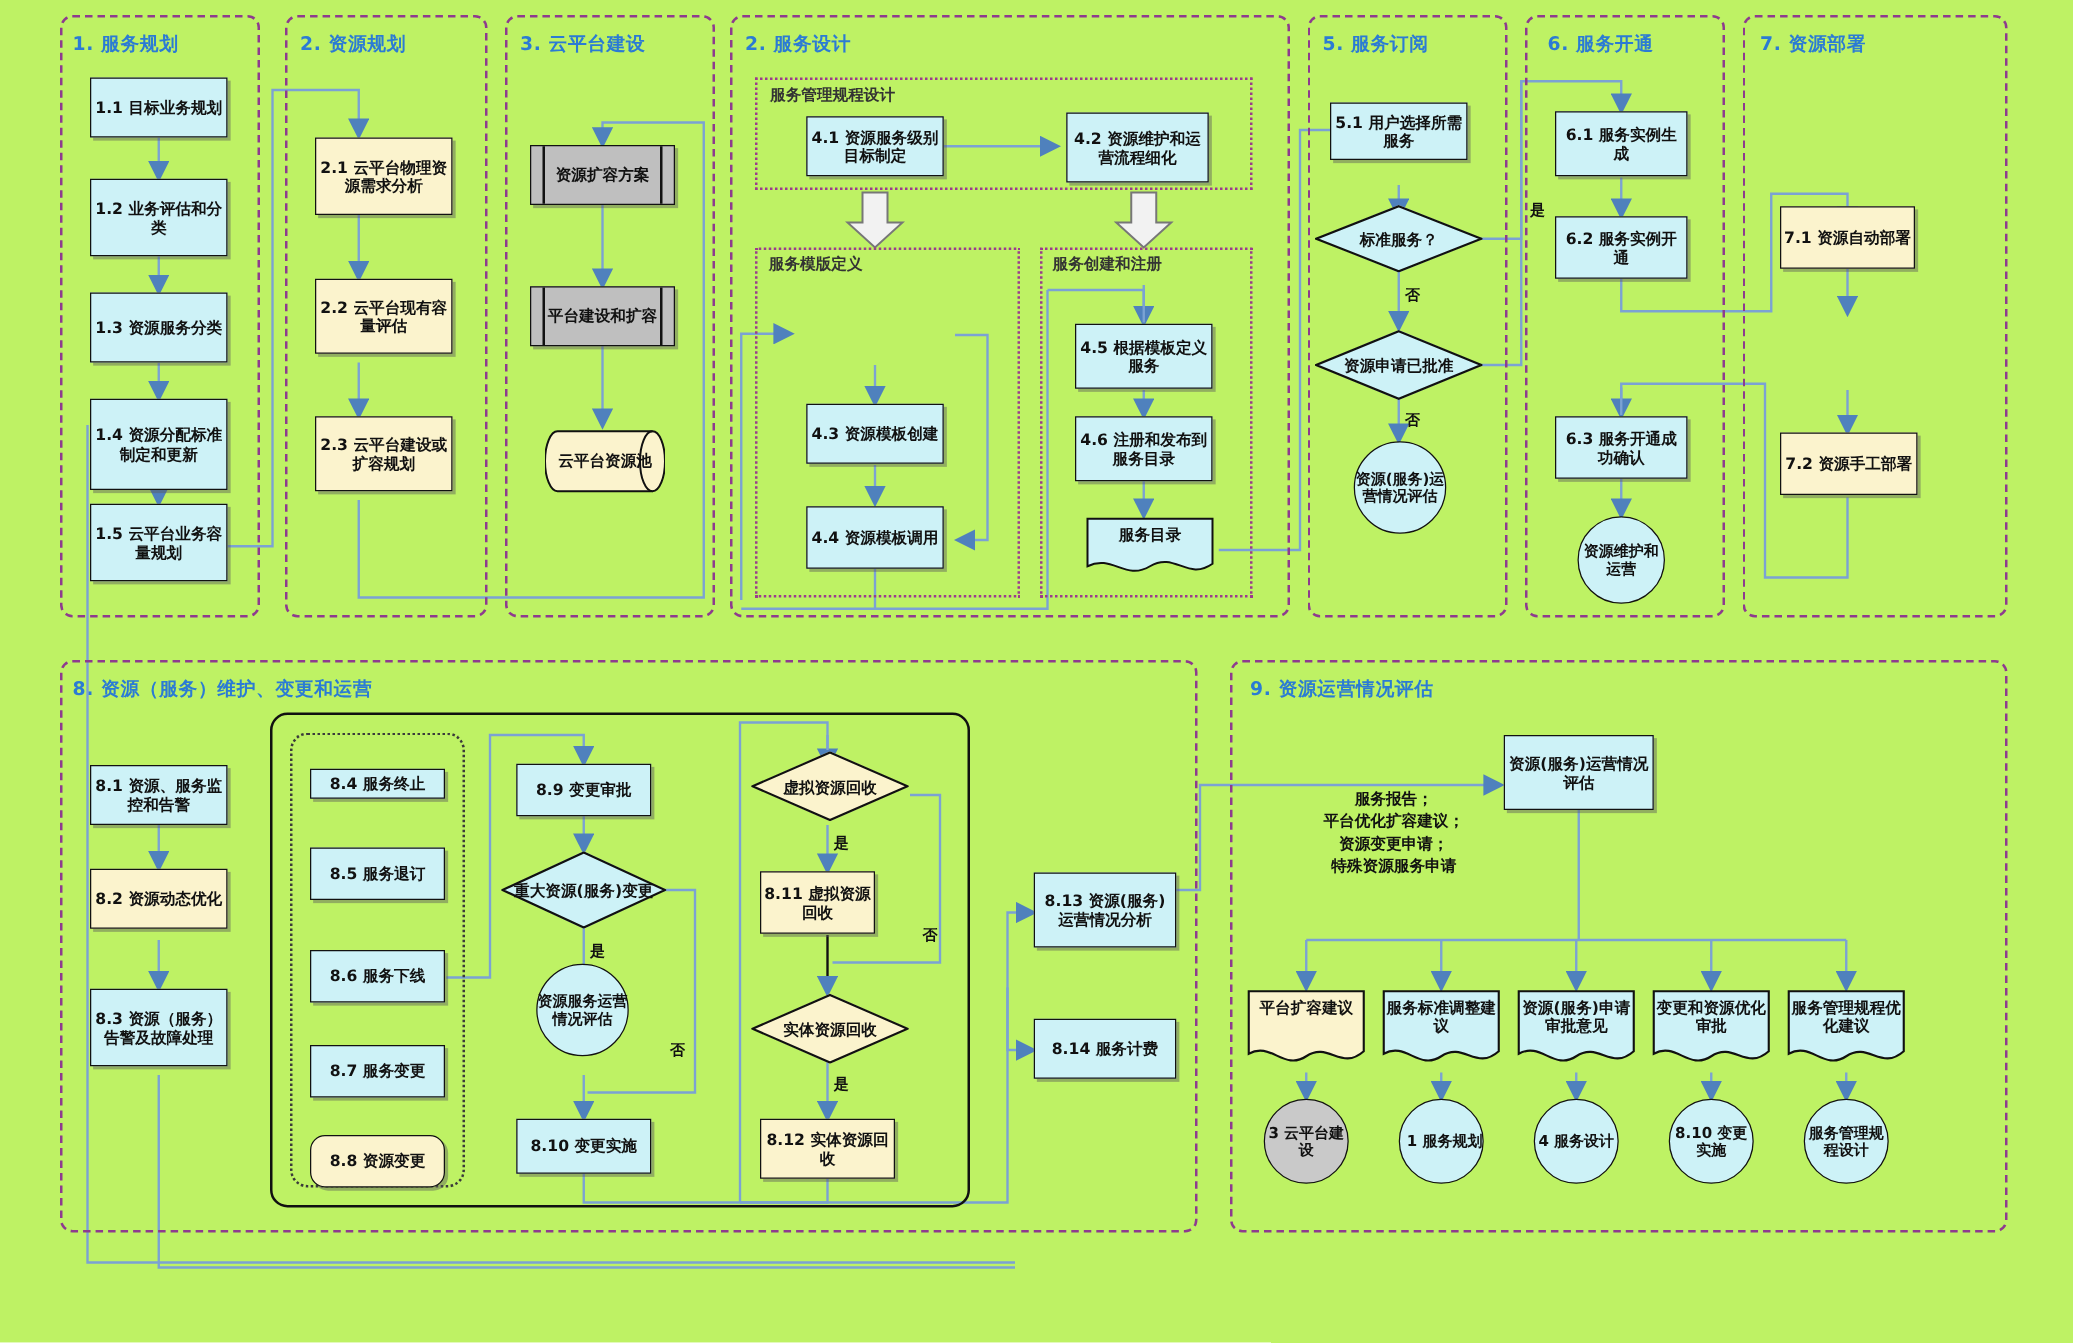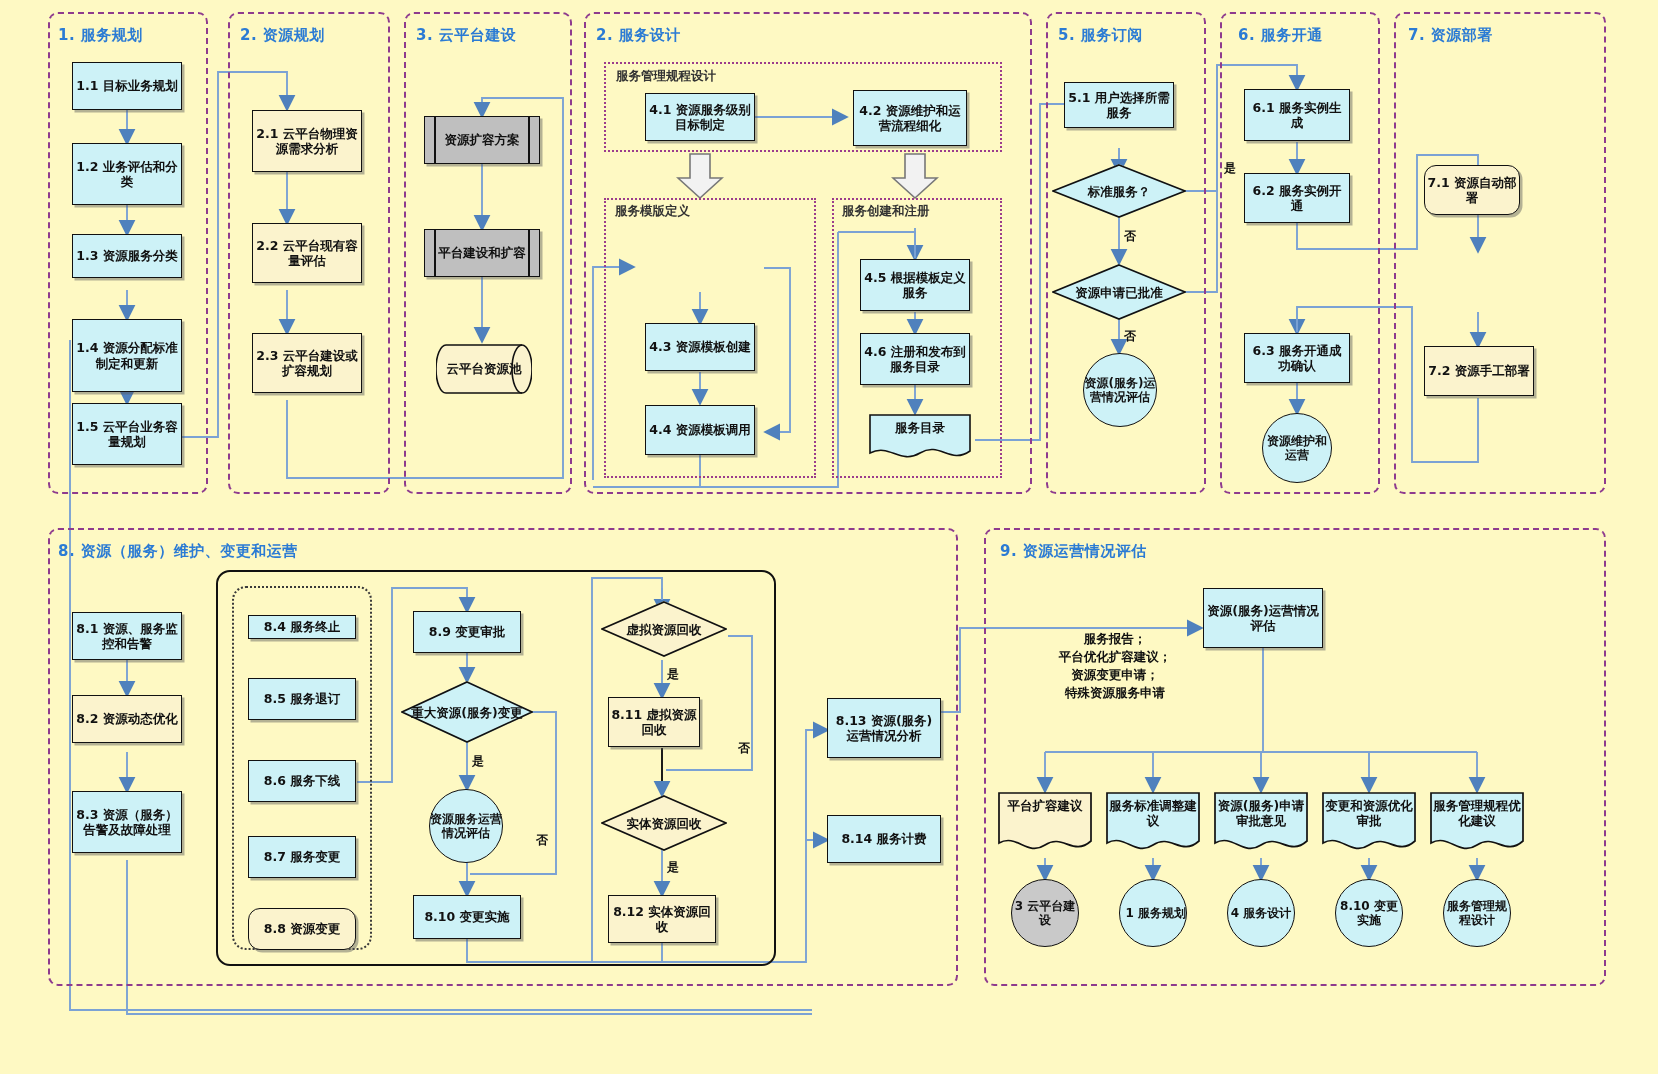--- a/index.html
+++ b/index.html
@@ -1,17 +1,17 @@
 <!DOCTYPE html>
 <html><head>
 <meta charset="utf-8">
 <style>
   html,body{margin:0;padding:0;background:#ffffff;}
   body{font-family:"DejaVu Sans","Liberation Sans",sans-serif;}
-  #canvas{position:relative;width:1658px;height:1074px;background:#fef9c3;overflow:hidden;}
+  #canvas{position:relative;width:1658px;height:1074px;background:#bef264;overflow:hidden;}
 
   
   .group{position:absolute;border:2.2px dashed #8e3b8e;border-radius:10px;box-sizing:border-box;}
   .group-title{position:absolute;color:#2b7bd4;font-weight:bold;font-size:15px;letter-spacing:.5px;white-space:nowrap;}
 
   
   .subgroup{position:absolute;border:2px dotted #9b3c8c;box-sizing:border-box;}
   .subgroup-title{position:absolute;color:#333;font-weight:bold;font-size:12.5px;white-space:nowrap;}
 
   
@@ -184,21 +184,21 @@
 
   <div class="group" style="left:48px;top:12px;width:160px;height:482px;"></div>
   <div class="group-title" style="left:58px;top:26px;">1. 服务规划</div>
 
   <div class="node rect" style="left:72px;top:62px;width:110px;height:48px;">
       <span>1.1 目标业务规划</span>
     </div>
   <div class="node rect" style="left:72px;top:143px;width:110px;height:62px;">
       <span>1.2 业务评估和分类</span>
     </div>
-  <div class="node rect" style="left:72px;top:234px;width:110px;height:44px;">
+  <div class="node rect" style="left:72px;top:234px;width:110px;height:56px;">
       <span>1.3 资源服务分类</span>
     </div>
   <div class="node rect" style="left:72px;top:319px;width:110px;height:73px;">
       <span>1.4 资源分配标准制定和更新</span>
     </div>
   <div class="node rect" style="left:72px;top:403px;width:110px;height:62px;">
       <span>1.5 云平台业务容量规划</span>
     </div>
 
   <div class="group" style="left:228px;top:12px;width:162px;height:482px;"></div>
@@ -321,21 +321,21 @@
   <div class="node rect" style="left:1244px;top:333px;width:106px;height:50px;">
       <span>6.3 服务开通成功确认</span>
     </div>
   <div class="circle" style="left:1262px;top:413px;width:70px;height:70px;">
       <span>资源维护和运营</span>
     </div>
 
   <div class="group" style="left:1394px;top:12px;width:212px;height:482px;"></div>
   <div class="group-title" style="left:1408px;top:26px;">7. 资源部署</div>
 
-  <div class="node rect yellow" style="left:1424px;top:165px;width:96px;height:50px;border-radius:12px;">
+  <div class="node rect yellow" style="left:1424px;top:165px;width:108px;height:50px;">
       <span>7.1 资源自动部署</span>
     </div>
   <div class="node rect yellow" style="left:1424px;top:346px;width:110px;height:50px;">
       <span>7.2 资源手工部署</span>
     </div>
 
   <div class="group" style="left:48px;top:528px;width:910px;height:458px;"></div>
   <div class="group-title" style="left:58px;top:542px;">8. 资源（服务）维护、变更和运营</div>
 
   <div class="node rect" style="left:72px;top:612px;width:110px;height:48px;">
@@ -371,21 +371,21 @@
       <span>8.9 变更审批</span>
     </div>
   <div class="diamond" style="left:401px;top:681px;width:132px;height:62px;">
     <div class="dshape"></div>
     <svg class="dline" viewBox="0 0 132 62" preserveAspectRatio="none">
         <path d="M66,1 L131,31 L66,61 L1,31 z" fill="none" stroke="#111" stroke-width="1.7"></path>
       </svg>
     <span class="dtext">重大资源(服务)变更</span>
   </div>
   <div class="edge-label" style="left:472px;top:753px;">是</div>
-  <div class="circle" style="left:429px;top:789px;width:74px;height:74px;justify-content:flex-end;">
+  <div class="circle" style="left:429px;top:771px;width:74px;height:74px;justify-content:flex-end;">
       <span>资源服务运营情况评估</span>
     </div>
   <div class="edge-label" style="left:536px;top:832px;">否</div>
   <div class="node rect" style="left:413px;top:895px;width:108px;height:44px;">
       <span>8.10 变更实施</span>
     </div>
 
   <div class="diamond yellow" style="left:601px;top:601px;width:126px;height:56px;">
     <div class="dshape"></div>
     <svg class="dline" viewBox="0 0 126 56" preserveAspectRatio="none">

